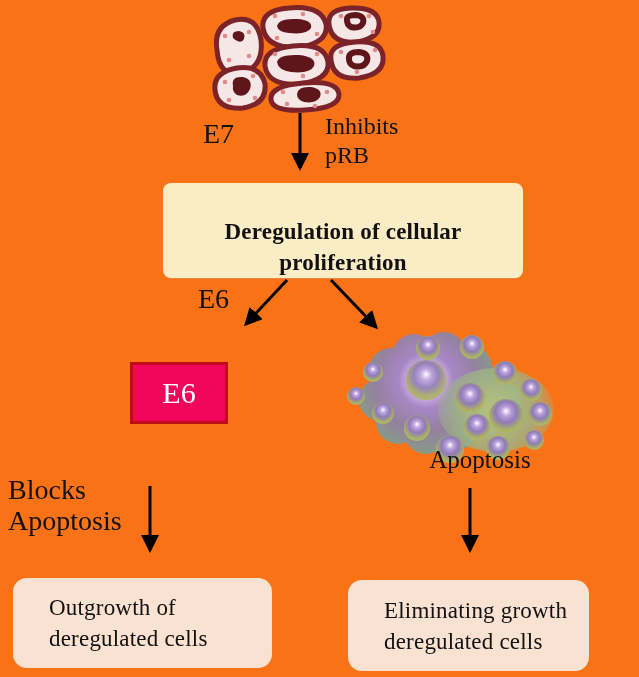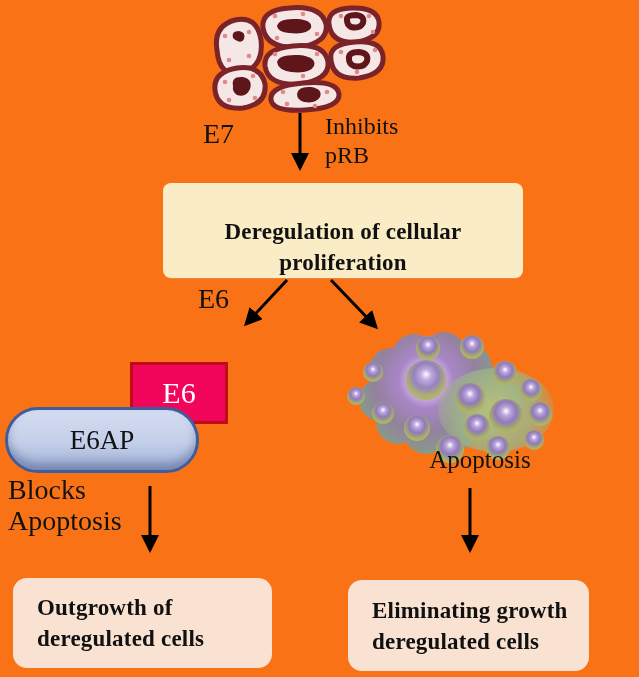--- a/index.html
+++ b/index.html
@@ -61,22 +61,22 @@
   #p53-protein-ellipse .txt{color:#fff;font-size:27px;}
 
   
   .outcome-box{
     background:#F9E2D2;border-radius:14px;
     display:flex;align-items:center;
   }
   #outgrowth-box{left:13px;top:578px;width:259px;height:90px;}
   #eliminating-box{left:348px;top:580px;width:241px;height:91px;}
   .outcome-box .txt{
-    font-size:23px;font-weight:bold;line-height:31px;white-space:pre-line;
-    padding-left:24px;letter-spacing:.2px;
+    font-size:23px;font-weight:normal;line-height:31px;white-space:pre-line;
+    padding-left:36px;letter-spacing:.2px;
   }
 
   svg{display:block;}
   #arrow-overlay{left:0;top:0;pointer-events:none;z-index:4;}
 </style>
 </head>
 <body>
 
 <div id="canvas">
 
@@ -150,23 +150,20 @@
   <div class="abs" id="deregulation-box">
     <div class="txt">Deregulation of cellular
 proliferation</div>
   </div>
 
   <div class="abs label" id="e6-label">E6</div>
 
   <div class="abs" id="e6-protein-box">
     <div class="txt">E6</div>
   </div>
-  <div class="abs" id="e6ap-protein-pill">
-    <div class="txt">E6AP</div>
-  </div>
 
   <div class="abs label" id="blocks-apoptosis-label">Blocks
 Apoptosis</div>
 
   <svg class="abs" style="left:346px;top:330px;" width="212" height="136" viewBox="0 0 212 136">
     <defs>
       <radialGradient id="blobGrad" gradientUnits="userSpaceOnUse" cx="80" cy="52" r="92" fx="80" fy="50">
         <stop offset="0" stop-color="#ffffff"></stop>
         <stop offset="0.10" stop-color="#E7CBF1"></stop>
         <stop offset="0.30" stop-color="#A886C6"></stop>

